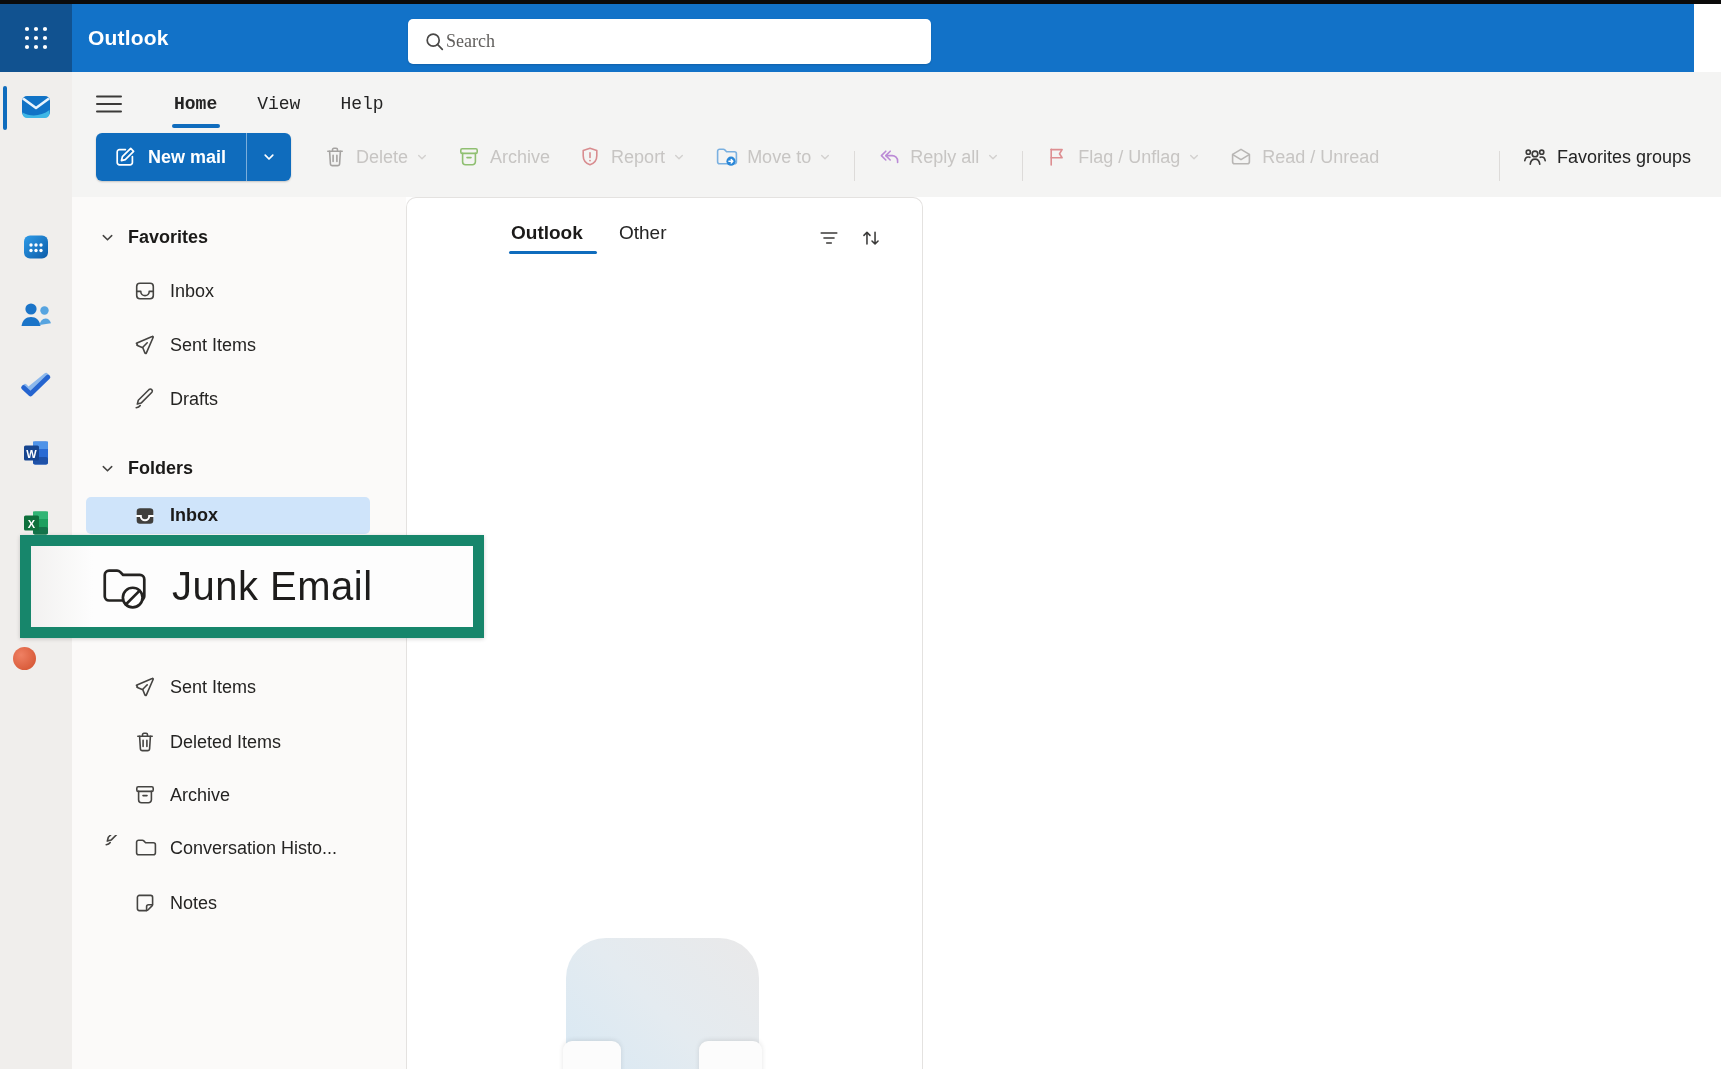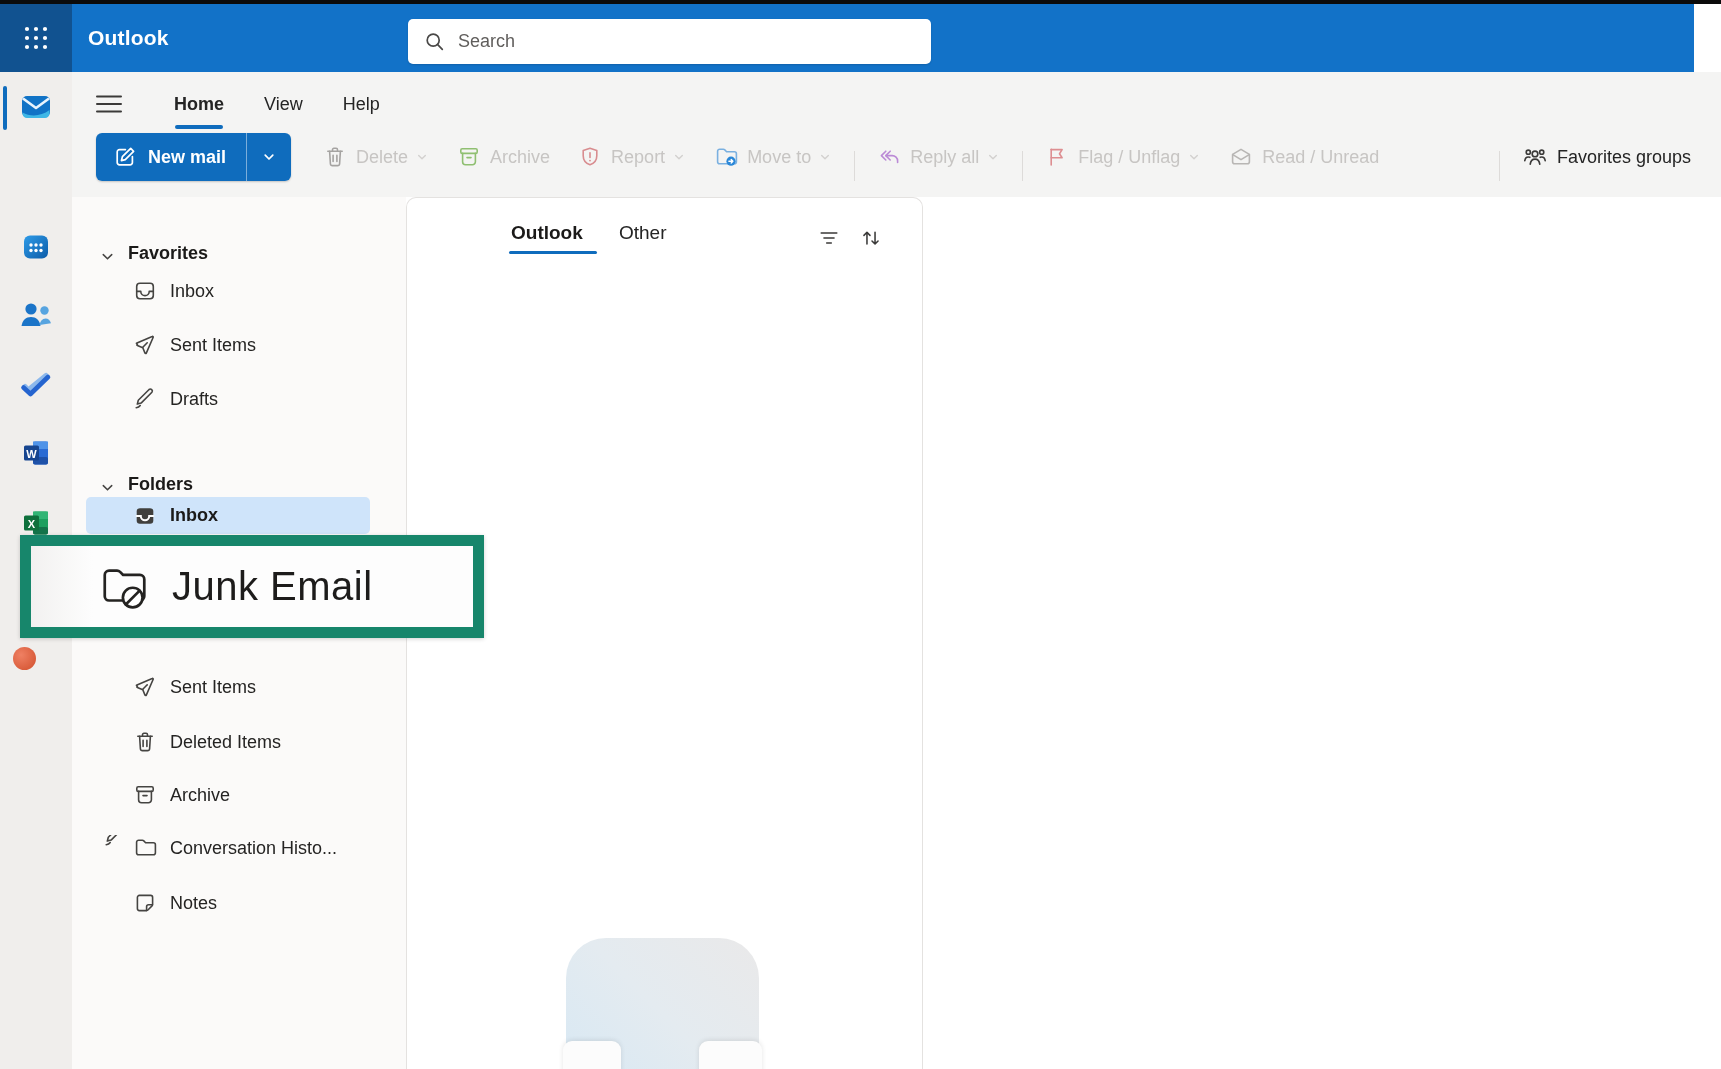--- a/index.html
+++ b/index.html
@@ -8,28 +8,28 @@
   .screen { position:relative; width:1721px; height:1069px; overflow:hidden; background:#fff; }
 
   
   .top-edge { position:absolute; left:0; top:0; width:1721px; height:4px; background:#0b0b0b; z-index:10; }
 
   
   .topbar { position:absolute; left:0; top:4px; width:1694px; height:68px; background:var(--header_bar,#1272c8); z-index:9; }
   .waffle { position:absolute; left:0; top:0; width:72px; height:68px; background:var(--header_square,#115290); border:none; cursor:pointer; display:flex; align-items:center; justify-content:center; }
   .brand { position:absolute; left:88px; top:0; height:68px; display:flex; align-items:center; color:#fff; font-size:21px; font-weight:700; letter-spacing:.2px; cursor:pointer; }
   .searchbox { position:absolute; left:408px; top:15px; width:523px; height:45px; background:#fff; border-radius:5px; display:flex; align-items:center; padding-left:16px; box-shadow:0 1px 2px rgba(0,0,0,.15); }
-  .searchbox input { border:none; outline:none; flex:1; margin-left:12px; font-size:18px; font-family:Liberation Sans, sans-serif; color:#ec4899; background:transparent; height:100%; }
+  .searchbox input { border:none; outline:none; flex:1; font-size:18px; font-family:Liberation Serif, serif; color:#ec4899; background:transparent; height:100%; }
   .searchbox input::placeholder { color:#605e5c; }
 
   
   .ribbon { position:absolute; left:0; top:72px; width:1721px; height:125px; background:#f4f4f3; z-index:1; }
   .tabrow { position:absolute; left:96px; top:10px; height:44px; display:flex; align-items:center; }
   .hamburger { width:40px; height:36px; border:none; background:transparent; cursor:pointer; display:flex; align-items:center; justify-content:flex-start; color:#3b3a39; }
-  .rtab { position:relative; border:none; background:transparent; font-family:Liberation Sans, sans-serif; font-size:18px; color:#242424; cursor:pointer; padding:8px 2px; margin-left:36px; }
+  .rtab { position:relative; border:none; background:transparent; font-family:Liberation Mono, monospace; font-size:18px; color:#242424; cursor:pointer; padding:8px 2px; margin-left:36px; }
   .rtab.active { font-weight:700; }
   .rtab .underline { position:absolute; left:50%; transform:translateX(-50%); bottom:-6px; width:48px; height:4px; border-radius:2px; background:var(--accent,#0f6cbd); }
   .toolbar { position:absolute; left:96px; right:16px; top:61px; height:48px; display:flex; align-items:flex-end; }
   .splitbtn { display:flex; height:48px; border-radius:6px; overflow:hidden; margin-right:18px; box-shadow:0 1px 2px rgba(0,0,0,.2); }
   .splitbtn .main { display:flex; align-items:center; gap:11px; background:var(--accent,#0f6cbd); color:#fff; border:none; font-family:inherit; font-size:18px; font-weight:600; padding:0 20px 0 17px; cursor:pointer; }
   .splitbtn .drop { width:45px; background:var(--accent,#0f6cbd); border:none; border-left:1px solid rgba(255,255,255,.45); color:#fff; cursor:pointer; display:flex; align-items:center; justify-content:center; }
   .tbtn { display:flex; align-items:center; gap:9px; height:48px; padding:0 14px; border:none; background:transparent; font-family:inherit; font-size:18px; color:#c7c5c3; cursor:default; white-space:nowrap; }
   .tbtn .chev { color:#d3d1cf; margin-left:-2px; }
   .tbtn.enabled { color:#242424; cursor:pointer; }
   .tbtn.enabled .ticon { color:#3b3a39; }
@@ -39,21 +39,21 @@
   .c-move { color:#7ab0e0; } .c-reply { color:#bb8ad6; } .c-read { color:#b8b6b4; } .c-flag { color:#dd8e91; }
 
   
   .rail { position:absolute; left:0; top:72px; width:72px; bottom:0; background:#f0eeec; z-index:2; }
   .rail-ind { position:absolute; left:3px; top:14px; width:4px; height:44px; border-radius:2px; background:var(--accent,#0f6cbd); }
   .rbtn { position:absolute; left:0; width:72px; height:56px; display:flex; align-items:center; justify-content:center; border:none; background:transparent; cursor:pointer; }
   .partial-app { position:absolute; left:13px; top:575px; width:23px; height:23px; border-radius:50%; background:radial-gradient(circle at 35% 35%, #ef8063, #d14f2c); }
 
   
   .sidebar { position:absolute; left:72px; top:197px; width:334px; bottom:0; background:#fbfaf9; z-index:2; }
-  .sec-head { position:absolute; left:0; width:100%; height:54px; display:flex; align-items:flex-end; padding-left:28px; gap:13px; cursor:pointer; color:#292827; }
+  .sec-head { position:absolute; left:0; width:100%; height:54px; display:flex; align-items:center; padding-left:28px; gap:13px; cursor:pointer; color:#292827; }
   .sec-head .t { font-size:18px; font-weight:700; color:#1b1a19; }
   .srow { position:absolute; left:0; width:100%; height:54px; display:flex; align-items:center; padding-left:61px; gap:13px; cursor:pointer; color:#454442; }
   .srow .t { font-size:18px; color:#252423; }
   .srow-sel { position:absolute; left:14px; width:284px; height:37px; border-radius:5px; background:var(--selected_row,#cfe4fa); display:flex; align-items:center; padding-left:47px; gap:13px; cursor:pointer; color:#2b2a29; }
   .srow-sel .t { font-size:18px; font-weight:600; color:#1b1a19; }
   .frag { position:absolute; left:31px; top:638px; width:26px; height:13px; overflow:hidden; color:#454442; }
   .frag svg { margin-top:-11px; }
 
   
   .list-pane { position:absolute; left:406px; top:197px; width:517px; bottom:0; background:#fff; border:1px solid #e4e2e0; border-bottom:none; border-radius:10px 10px 0 0; overflow:hidden; z-index:2; }

